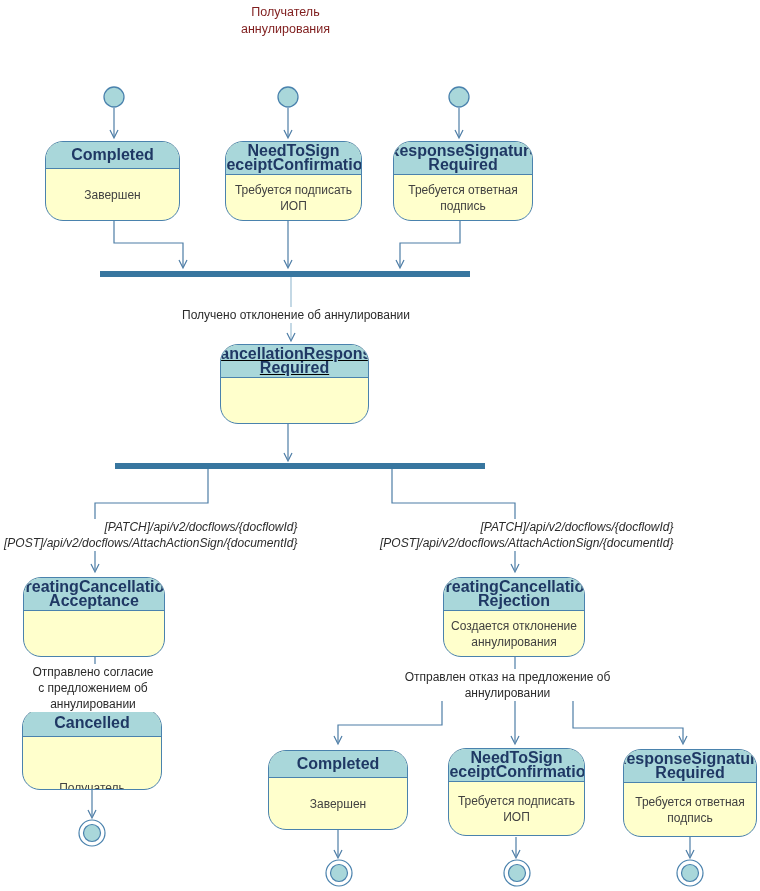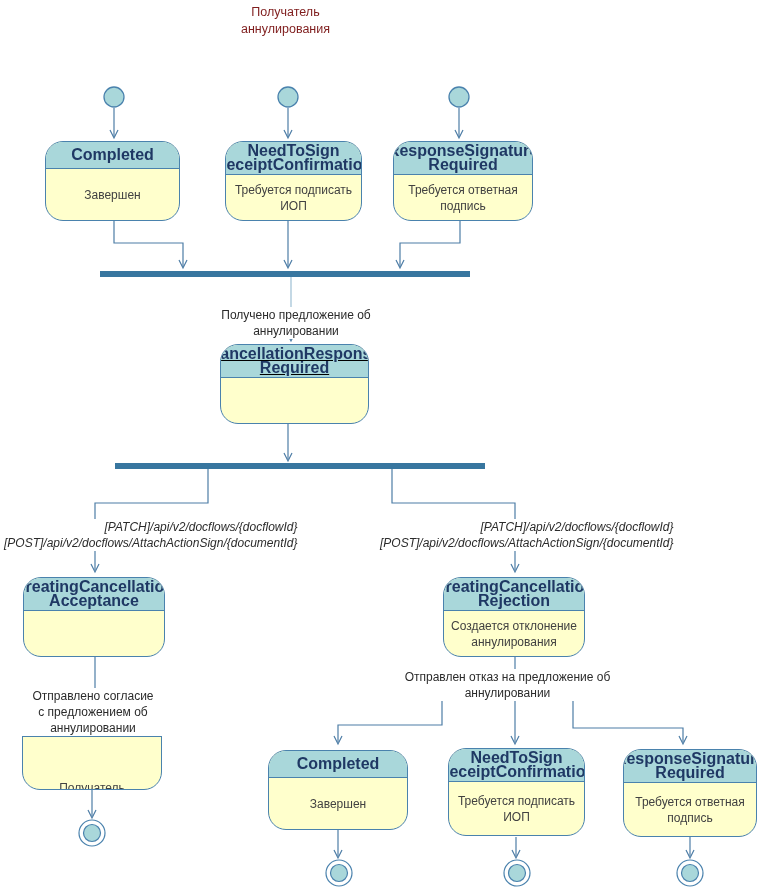--- a/index.html
+++ b/index.html
@@ -184,21 +184,21 @@
 ИОП</div>
   </div>
   <div class="state h2" style="left:393px;top:141px;width:140px;height:80px;">
     <div class="state-header">ResponseSignature
 Required</div>
     <div class="state-body">Требуется ответная
 подпись</div>
   </div>
 
   <div class="lbl center" style="left:178px;top:307px;width:236px;">
-    <span>Получено предложение об аннулировании</span>
+    <span>Получено отклонение об аннулировании</span>
   </div>
 
   <div class="state h2" style="left:220px;top:344px;width:149px;height:80px;text-decoration:underline;">
     <div class="state-header">CancellationResponse
 Required</div>
   </div>
 
   <div class="lbl left" style="left:1px;top:519px;width:310px;">
     <span>[PATCH]/api/v2/docflows/{docflowId}
 [POST]/api/v2/docflows/AttachActionSign/{documentId}</span>
@@ -212,21 +212,21 @@
     <div class="state-header">CreatingCancellation
 Acceptance</div>
   </div>
   <div class="state h2" style="left:443px;top:577px;width:142px;height:80px;">
     <div class="state-header">CreatingCancellation
 Rejection</div>
     <div class="state-body">Создается отклонение
 аннулирования</div>
   </div>
 
-  <div class="lbl center" style="left:0px;top:664px;width:186px;margin-top:24px;">
+  <div class="lbl center" style="left:0px;top:664px;width:186px;">
     <span>Отправлено согласие
 с предложением об аннулировании</span>
   </div>
   <div class="lbl center" style="left:365px;top:669px;width:285px;">
     <span>Отправлен отказ на предложение об аннулировании</span>
   </div>
 
   <div class="state h1" style="left:22px;top:709px;width:140px;height:81px;gap:42px;">
     <div class="state-header">Cancelled</div>
     <div class="state-body">Получатель</div>

